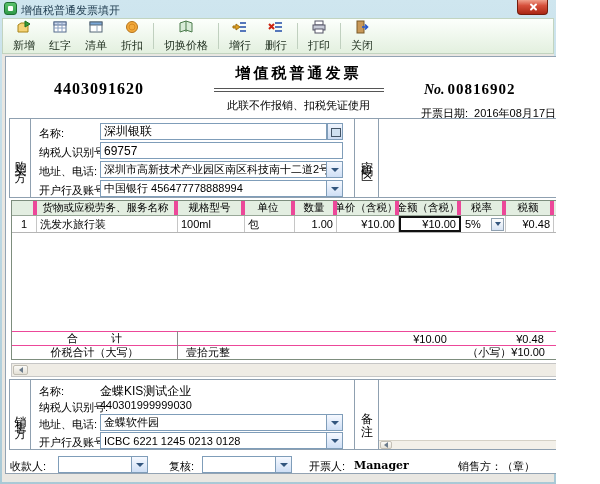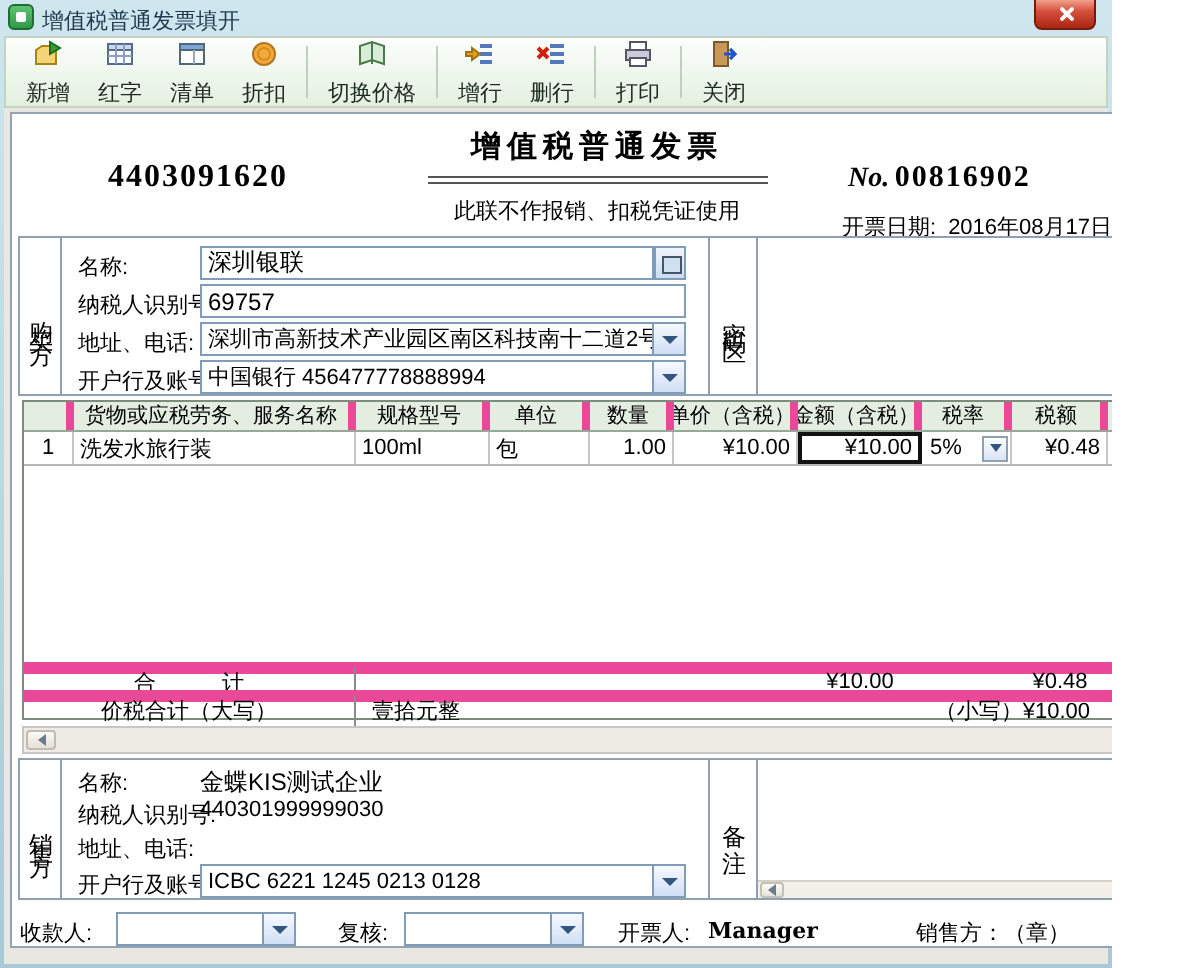--- a/index.html
+++ b/index.html
@@ -83,21 +83,21 @@
   .g-row > div { border-right:1px solid #c6c6c6; display:flex; align-items:center; padding:0 3px; overflow:hidden; }
   .c-num{width:25px; justify-content:center;} .c-name{width:141px;} .c-spec{width:67px;}
   .c-unit{width:50px;} .c-qty{width:42px; justify-content:flex-end;}
   .c-price{width:62px; justify-content:flex-end;} .c-amt{width:62px; justify-content:flex-end;}
   .c-rate{width:45px;} .c-tax{width:48px; justify-content:flex-end;} .c-fill{flex:1; border-right:none !important;}
   .cell-sel { border:2px solid #111 !important; }
   .rate-cell { display:flex; align-items:center; justify-content:space-between; padding:0 1px 0 4px !important; }
   .rate-dd { width:13px; height:13px; border:1px solid #8fa0b0; background:linear-gradient(#fdfdfd,#d8e4f4);
              display:flex; align-items:center; justify-content:center; }
   .g-empty { flex:1; background:#fff; }
-  .g-total,.g-words { display:flex; height:14px; border-top:6px solid #ec4899; font-size:11px; align-items:center; }
+  .g-total,.g-words { display:flex; height:14px; border-top:1px solid #ec4899; font-size:11px; align-items:center; }
   .t-label { width:166px; border-right:1px solid #8a8a8a; text-align:center; white-space:pre; }
   .t-span { display:flex; align-items:center; justify-content:center; }
   .words-val { padding-left:8px; }
   .small-val { position:absolute; right:38px; }
   
   .gscroll { position:absolute; left:5px; top:306px; width:573px; height:14px;
              background:#efece5; border:1px solid #c6c6c6; }
   .sbtn { position:absolute; top:1px; width:15px; height:10px; background:linear-gradient(#fbfaf7,#e4e0d6);
           border:1px solid #c0bcb2; border-radius:2px; display:flex; align-items:center; justify-content:center; }
   .tri-l { width:0;height:0;border-top:3px solid transparent;border-bottom:3px solid transparent;border-right:4px solid #6b7b8b; }
@@ -315,20 +315,26 @@
 
       <div class="pbox seller-box">
         <div class="side-col">
           <span class="vtext">销售方</span>
         </div>
         <span class="flabel" style="left:29px; top:4px;">名称:</span>
         <span class="plain-val" style="left:90px; top:3px;">金蝶KIS测试企业</span>
         <span class="flabel" style="left:29px; top:20px;">纳税人识别号:</span>
         <span class="plain-val" style="left:90px; top:19px; font-size:11px;">440301999999030</span>
         <span class="flabel" style="left:29px; top:37px;">地址、电话:</span>
+        <div class="combo" style="left:90px; top:34px; width:243px;">
+          <span class="combo-text">金蝶软件园</span>
+          <span class="combo-arrow">
+              <span class="tri-d"></span>
+            </span>
+        </div>
         <span class="flabel" style="left:29px; top:55px;">开户行及账号:</span>
         <div class="combo" style="left:90px; top:52px; width:243px;">
           <span class="combo-text">ICBC 6221 1245 0213 0128</span>
           <span class="combo-arrow">
               <span class="tri-d"></span>
             </span>
         </div>
         <div class="remark-col">
           <span class="vtext" style="letter-spacing:12px;">备注</span>
         </div>

